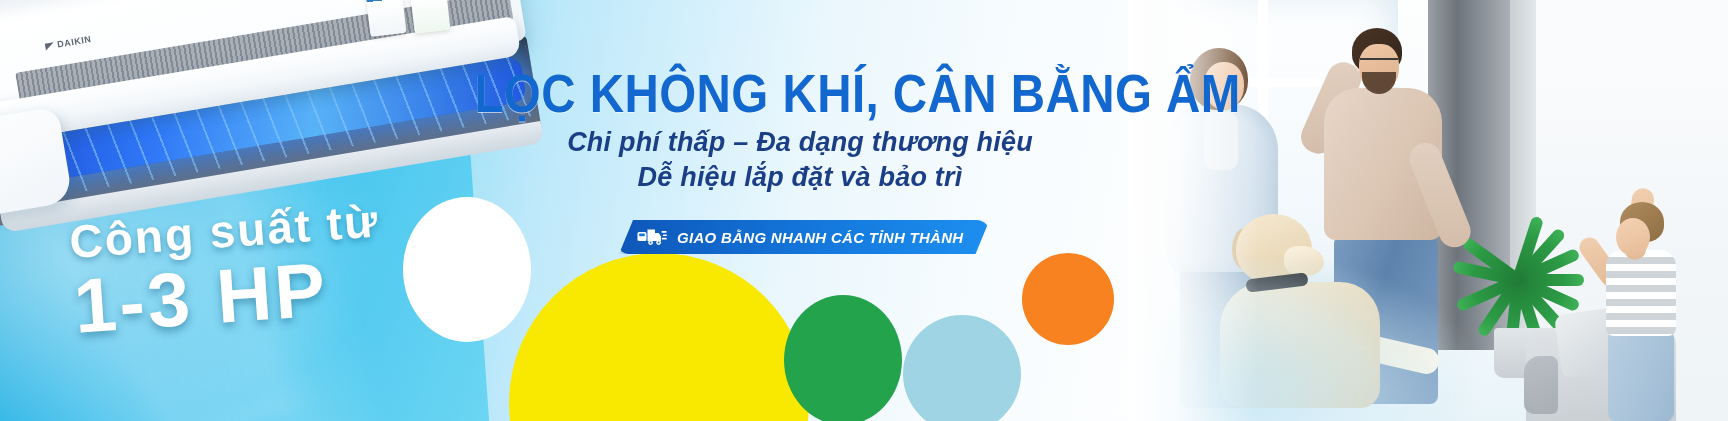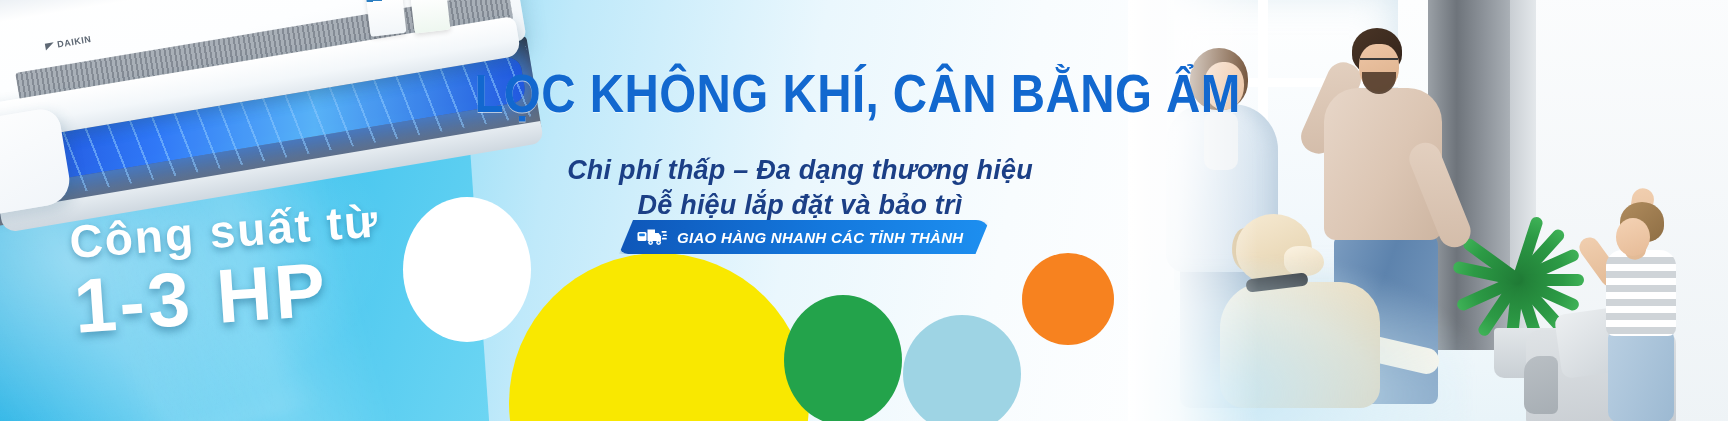--- a/index.html
+++ b/index.html
@@ -208,21 +208,21 @@
     font-size: 54px;
     font-weight: bold;
     color: #1268cf;
     letter-spacing: .5px;
     line-height: 1.02;
     transform: scaleX(.88);
     white-space: nowrap;
     text-shadow: 0 1px 0 rgba(255,255,255,.6);
   }
   .subline {
-    margin-top: 32px;
+    margin-top: 4px;
     font-size: 27px;
     font-style: italic;
     font-weight: bold;
     color: #1b3f86;
     line-height: 1.28;
     letter-spacing: .2px;
   }
 
   
   .badge {
@@ -668,16 +668,16 @@
       <path d="M10.5 2.5h7.5v11.5h-7.5z" fill="#ffffff"></path>
       <path d="M18 6h3.6l2.4 3.2V14H18z" fill="#ffffff"></path>
       <circle cx="13.6" cy="15.6" r="2.4" fill="#ffffff"></circle>
       <circle cx="13.6" cy="15.6" r="1" fill="#1478dd"></circle>
       <circle cx="21.6" cy="15.6" r="2.4" fill="#ffffff"></circle>
       <circle cx="21.6" cy="15.6" r="1" fill="#1478dd"></circle>
       <rect x="24.5" y="4" width="5.2" height="1.7" rx="0.85" fill="#ffffff"></rect>
       <rect x="25.8" y="7.4" width="4.2" height="1.7" rx="0.85" fill="#ffffff"></rect>
       <rect x="24.8" y="10.8" width="5" height="1.7" rx="0.85" fill="#ffffff"></rect>
     </svg>
-    <span class="badge-label">GIAO HÀNG NHANH CÁC TỈNH THÀNH</span>
+    <span class="badge-label">GIAO BẰNG NHANH CÁC TỈNH THÀNH</span>
   </div>
 
 </div>
 
 </body></html>

